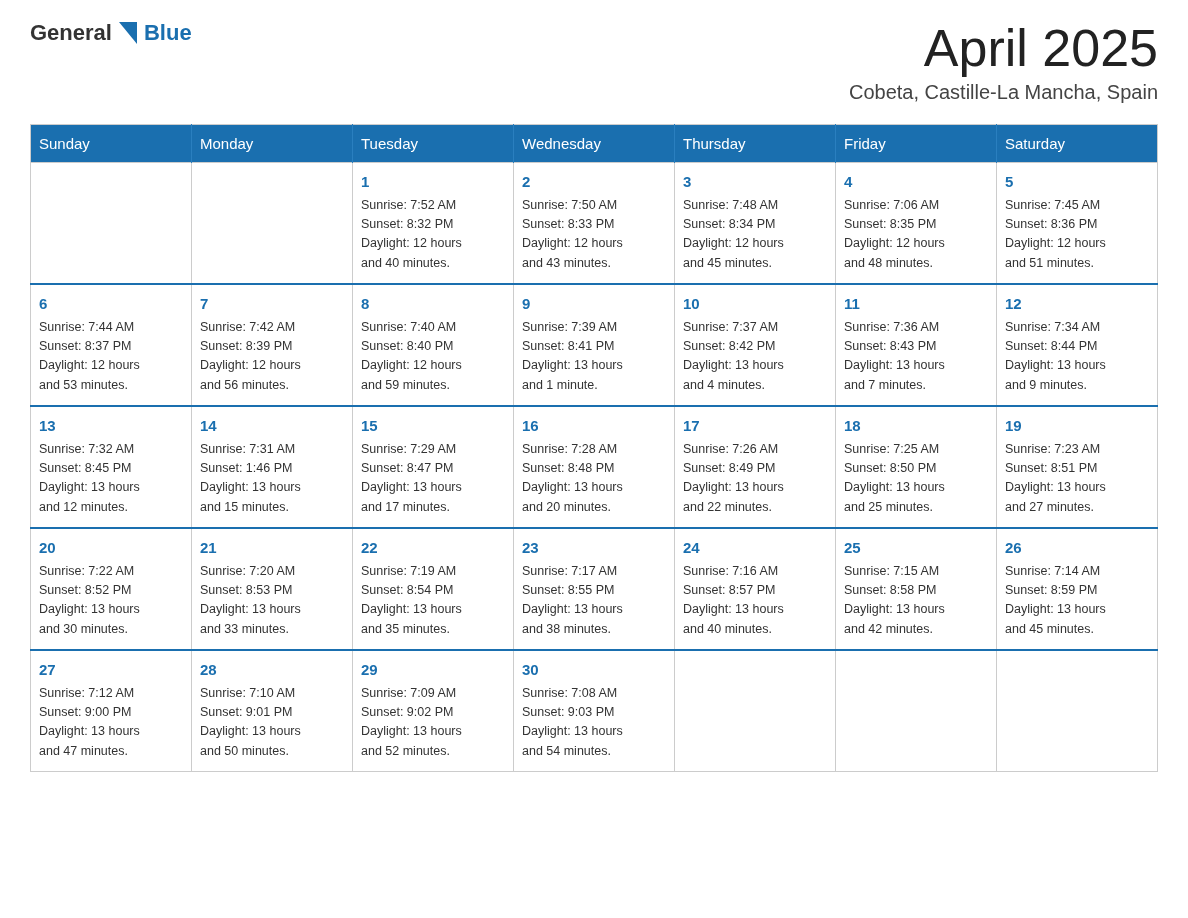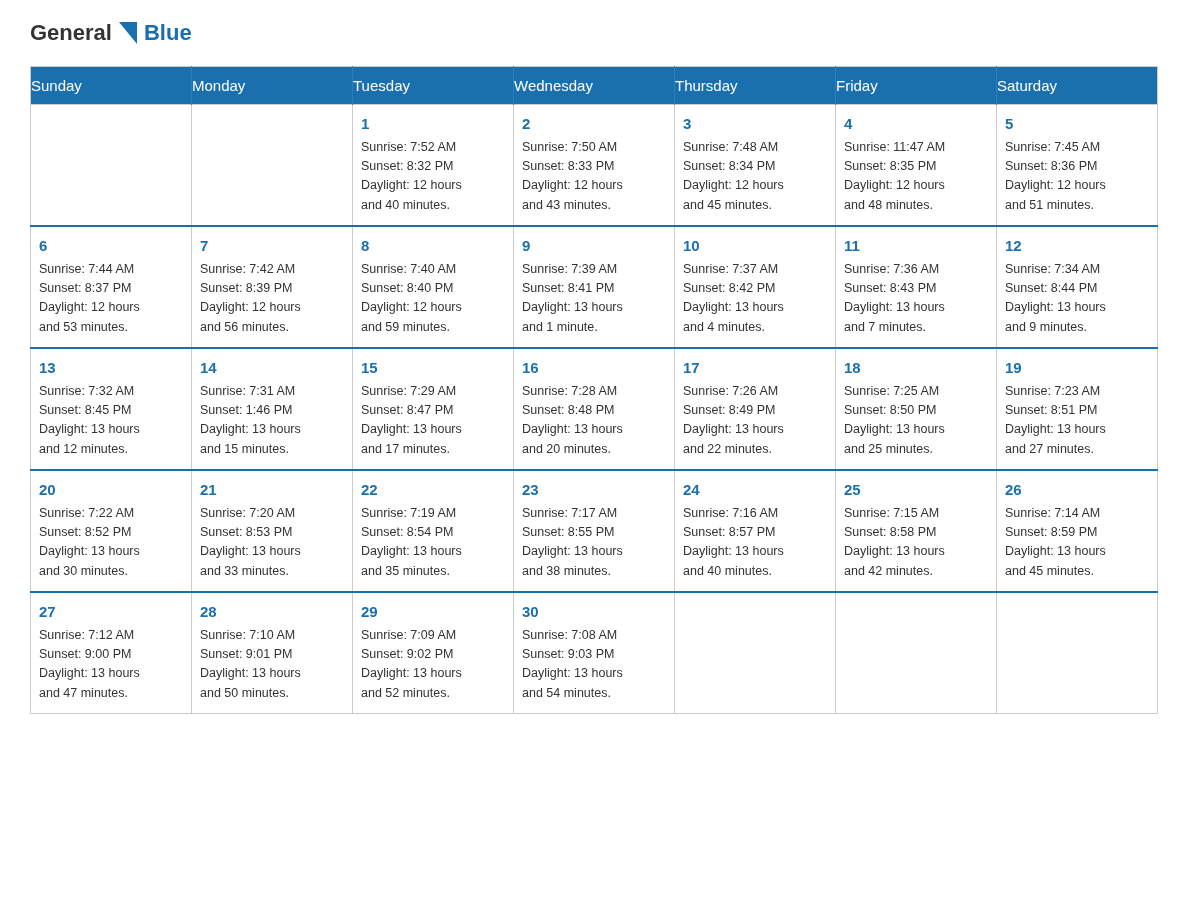--- a/index.html
+++ b/index.html
@@ -47,21 +47,21 @@
       margin-top: 4px;
     }
     .calendar {
       width: 100%;
       border-collapse: collapse;
       border: 1px solid #ccc;
     }
     .calendar th {
       background-color: #1a6faf;
       color: #fff;
-      padding: 10px 0;
+      padding: 10px 8px;
       text-align: left;
       font-size: 15px;
       font-weight: normal;
       border-right: 1px solid #2a7fbf;
     }
     .calendar th:last-child {
       border-right: none;
     }
     .calendar td {
       vertical-align: top;
@@ -95,20 +95,24 @@
 </head>
 <body>
 
 <div class="header">
   <div class="logo">
     <span class="logo-text-general">General</span>
     <svg width="18" height="22" viewBox="0 0 18 22">
       <polygon points="0,0 18,0 18,22" fill="#1a6faf"></polygon>
     </svg>
     <span class="logo-text-blue">Blue</span>
+  </div>
+  <div class="title-block">
+    <div class="month-year">April 2025</div>
+    <div class="location">Cobeta, Castille-La Mancha, Spain</div>
   </div>
 </div>
 
 <table class="calendar">
   <thead>
     <tr>
       <th>Sunday</th>
       <th>Monday</th>
       <th>Tuesday</th>
       <th>Wednesday</th>
@@ -137,21 +141,21 @@
         </td>
         <td>
           <span class="day-num">3</span>
           <div class="day-info">Sunrise: 7:48 AM</div>
           <div class="day-info">Sunset: 8:34 PM</div>
           <div class="day-info">Daylight: 12 hours</div>
           <div class="day-info">and 45 minutes.</div>
         </td>
         <td>
           <span class="day-num">4</span>
-          <div class="day-info">Sunrise: 11:47 AM</div>
+          <div class="day-info">Sunrise: 7:06 AM</div>
           <div class="day-info">Sunset: 8:35 PM</div>
           <div class="day-info">Daylight: 12 hours</div>
           <div class="day-info">and 48 minutes.</div>
         </td>
         <td>
           <span class="day-num">5</span>
           <div class="day-info">Sunrise: 7:45 AM</div>
           <div class="day-info">Sunset: 8:36 PM</div>
           <div class="day-info">Daylight: 12 hours</div>
           <div class="day-info">and 51 minutes.</div>

